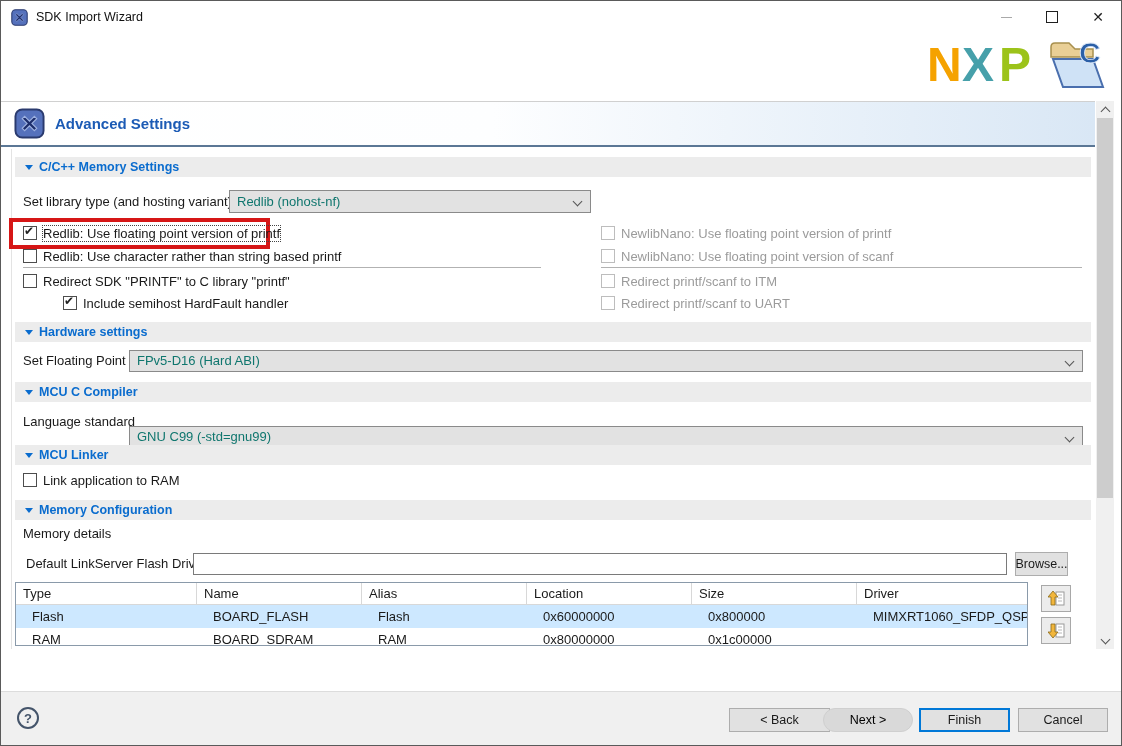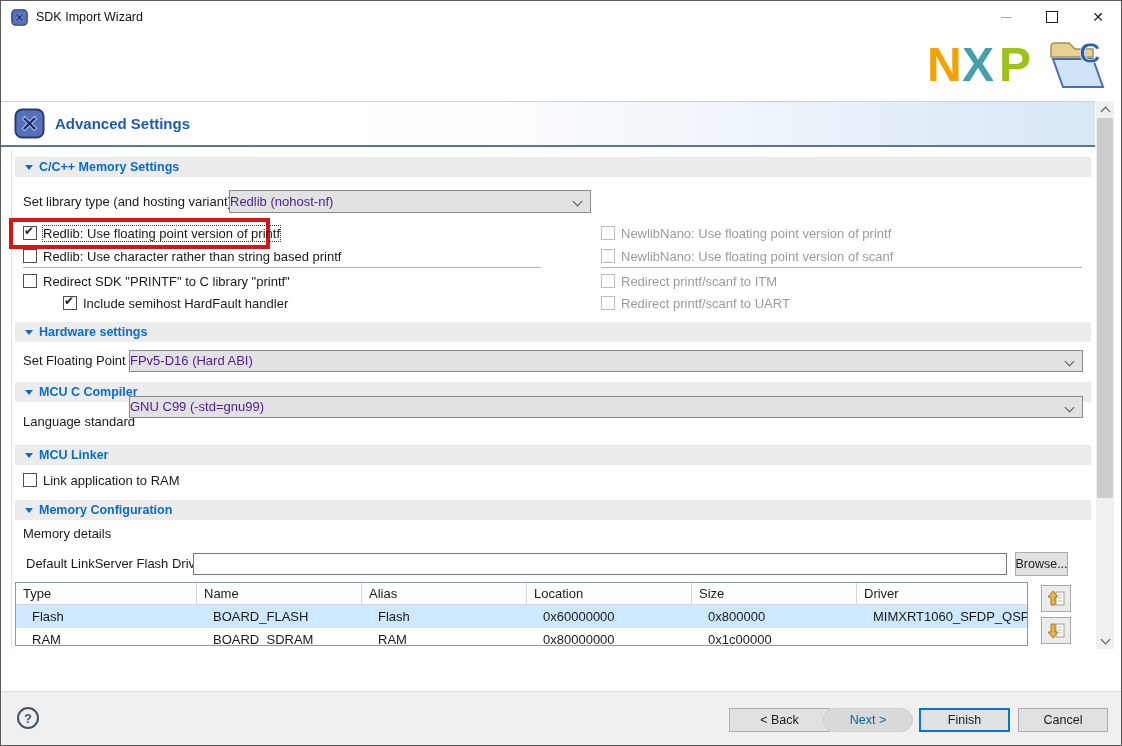--- a/index.html
+++ b/index.html
@@ -30,27 +30,27 @@
   }
   .app-icon30{width:31px;height:31px;margin-left:13px;flex:none;}
   .page-title{margin-left:10px;font-size:15px;font-weight:bold;color:#1c5bb5;}
   
   .band{position:absolute;left:14px;width:1076px;height:20px;background:#ececec;display:flex;align-items:center;box-sizing:border-box;padding-left:10px;}
   .tri{width:0;height:0;border-left:4px solid transparent;border-right:4px solid transparent;border-top:5px solid #0a6cce;margin-right:6px;flex:none;}
   .bandlabel{font-size:12.5px;font-weight:bold;color:#0a6cce;white-space:nowrap;}
   
   .flabel{position:absolute;white-space:nowrap;color:#1a1a1a;}
   .combo{position:absolute;box-sizing:border-box;background:#e2e2e2;border:1px solid #8a8a8a;}
-  .combo .val{display:block;line-height:20px;color:#4c1d95;white-space:nowrap;overflow:hidden;}
+  .combo .val{display:block;line-height:20px;padding-left:7px;color:#0f766e;white-space:nowrap;overflow:hidden;}
   .chev{position:absolute;right:9px;top:7px;width:6px;height:6px;border-right:1.6px solid #555;border-bottom:1.6px solid #555;transform:rotate(45deg);}
   .textinput{position:absolute;box-sizing:border-box;background:#fff;border:1px solid #7a7a7a;font-family:"Liberation Sans",sans-serif;font-size:13px;padding:0 5px;}
   .pushbtn{position:absolute;box-sizing:border-box;background:#e1e1e1;border:1px solid #adadad;
     font-family:"Liberation Sans",sans-serif;font-size:12.5px;color:#1a1a1a;
     display:flex;align-items:center;justify-content:center;padding:0;}
-  .pushbtn.disabled{background:#d9d9d9;border-color:#cfcfcf;color:#0369a1;border-radius:12px;}
+  .pushbtn.disabled{background:#d9d9d9;border-color:#cfcfcf;color:#000000;border-radius:12px;}
   .pushbtn.default{border:2px solid #0078d7;}
   
   .cbrow{position:absolute;display:flex;align-items:center;height:16px;}
   .cb{width:14px;height:14px;box-sizing:border-box;background:#fff;border:1px solid #4d4d4d;position:relative;flex:none;margin-right:6px;}
   .cb.checked::after{content:"✔";position:absolute;left:0px;top:-3px;font-size:12px;color:#1f1f1f;}
   .cbrow.disabled .cb{border-color:#bdbdbd;}
   .cblabel{white-space:nowrap;color:#1a1a1a;}
   .cbrow.disabled .cblabel{color:#9b9b9b;}
   .cblabel.focus{outline:1px dotted #444;}
   .redbox{position:absolute;left:8px;top:217px;width:261px;height:31px;box-sizing:border-box;border:4px solid #d61616;z-index:5;}
@@ -192,21 +192,21 @@
   <div class="combo" style="left:128px;top:349px;width:954px;height:22px;">
     <span class="val">FPv5-D16 (Hard ABI)</span>
     <span class="chev"></span>
   </div>
 
   <div class="band" style="top:381px;">
     <span class="tri"></span>
     <span class="bandlabel">MCU C Compiler</span>
   </div>
   <div class="flabel" style="left:22px;top:410px;line-height:22px;">Language standard</div>
-  <div class="combo" style="left:128px;top:395px;width:954px;height:22px;">
+  <div class="combo" style="left:128px;top:425px;width:954px;height:22px;">
     <span class="val">GNU C99 (-std=gnu99)</span>
     <span class="chev"></span>
   </div>
 
   <div class="band" style="top:444px;">
     <span class="tri"></span>
     <span class="bandlabel">MCU Linker</span>
   </div>
   <div class="cbrow" style="left:22px;top:471px;">
     <span class="cb"></span>

